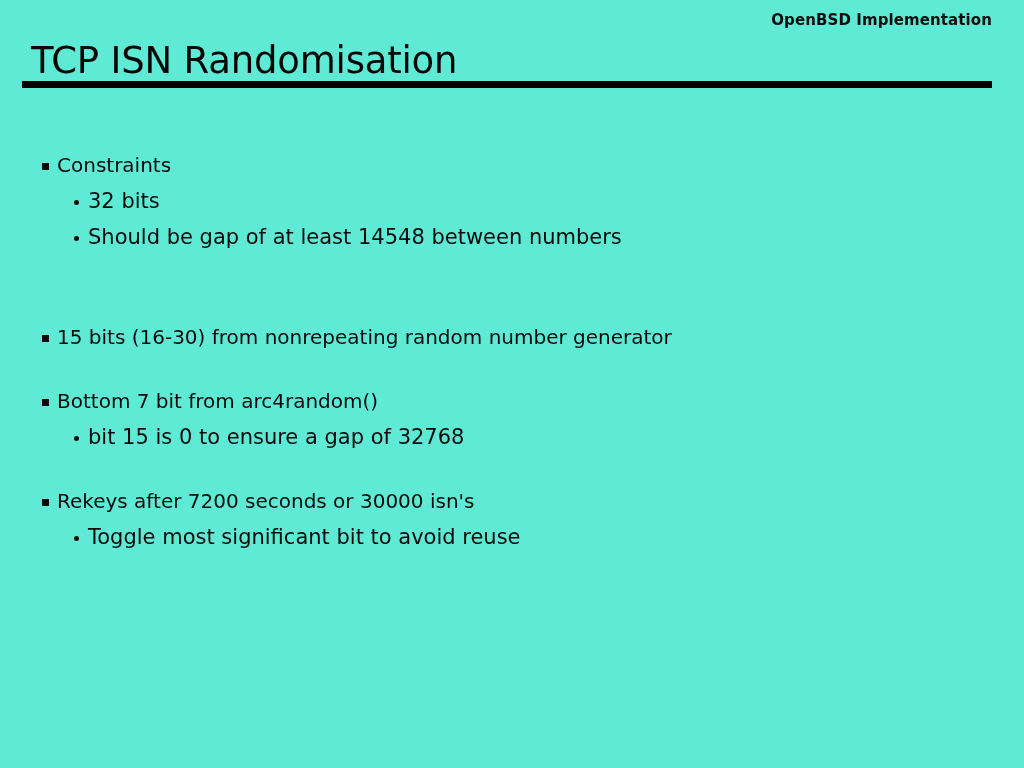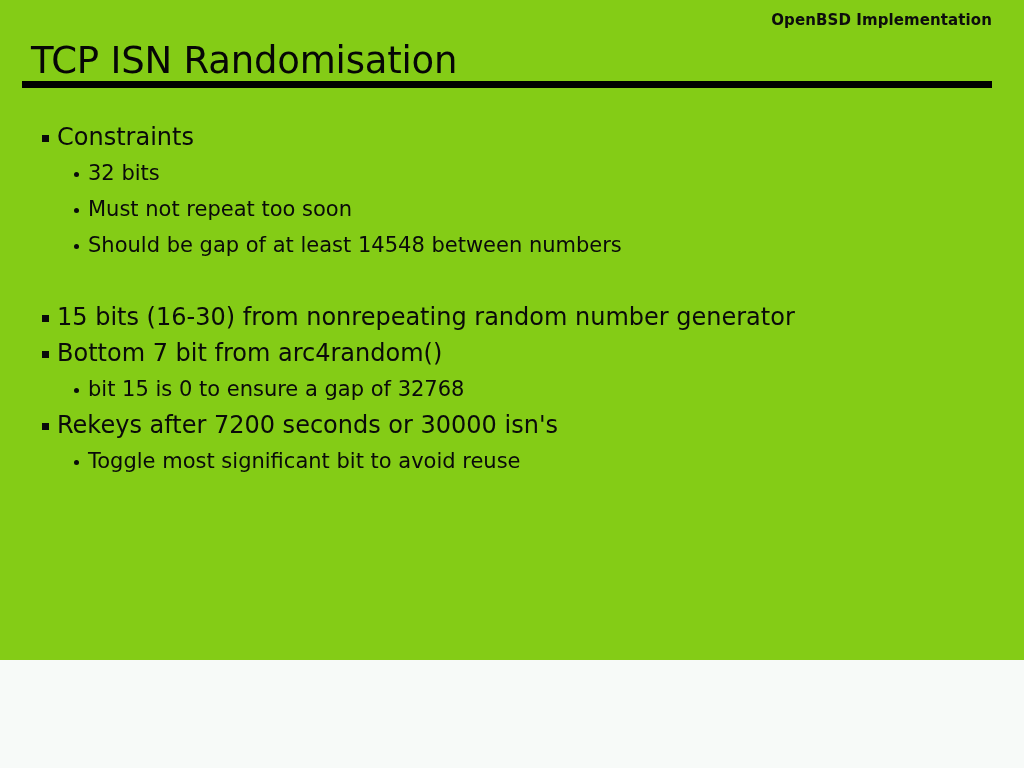--- a/index.html
+++ b/index.html
@@ -11,22 +11,22 @@
     width: 1024px;
     height: 768px;
     background: #f7faf8;
     font-family: "DejaVu Sans", sans-serif;
     overflow: hidden;
   }
 
   .slide {
     position: relative;
     width: 1024px;
-    height: 660px;
-    background: #84cc16;
+    height: 768px;
+    background: #5eead4;
     box-sizing: border-box;
   }
 
   
   .slide-header {
     position: absolute;
     top: 11px;
     right: 32px;
     font-family: "DejaVu Sans", sans-serif;
     font-size: 15px;
@@ -70,21 +70,22 @@
     position: relative;
     height: 36px;
     line-height: 36px;
     font-family: "DejaVu Sans", sans-serif;
     color: #0a0a0a;
     white-space: nowrap;
   }
 
   .bullet-line.level-1 {
     padding-left: 57px;
-    font-size: 24px;
+    font-size: 20px;
+    margin-top: 28px;
   }
 
   .bullet-line.level-2 {
     padding-left: 88px;
     font-size: 21px;
   }
 
   .bullet-line.spacer {
     height: 36px;
   }
@@ -123,21 +124,20 @@
   <div class="slide-header">OpenBSD Implementation</div>
 
   <div class="slide-title">TCP ISN Randomisation</div>
 
   <div class="title-rule"></div>
 
   <div class="slide-body">
 
   <div class="bullet-line level-1"><span class="bullet-mark"></span><span class="bullet-text">Constraints</span></div>
       <div class="bullet-line level-2"><span class="bullet-mark"></span><span class="bullet-text">32 bits</span></div>
-      <div class="bullet-line level-2"><span class="bullet-mark"></span><span class="bullet-text">Must not repeat too soon</span></div>
       <div class="bullet-line level-2"><span class="bullet-mark"></span><span class="bullet-text">Should be gap of at least 14548 between numbers</span></div>
       <div class="bullet-line spacer"></div>
       <div class="bullet-line level-1"><span class="bullet-mark"></span><span class="bullet-text">15 bits (16-30) from nonrepeating random number generator</span></div>
       <div class="bullet-line level-1"><span class="bullet-mark"></span><span class="bullet-text">Bottom 7 bit from arc4random()</span></div>
       <div class="bullet-line level-2"><span class="bullet-mark"></span><span class="bullet-text">bit 15 is 0 to ensure a gap of 32768</span></div>
       <div class="bullet-line level-1"><span class="bullet-mark"></span><span class="bullet-text">Rekeys after 7200 seconds or 30000 isn's</span></div>
       <div class="bullet-line level-2"><span class="bullet-mark"></span><span class="bullet-text">Toggle most significant bit to avoid reuse</span></div>
     </div>
 
 </div>

